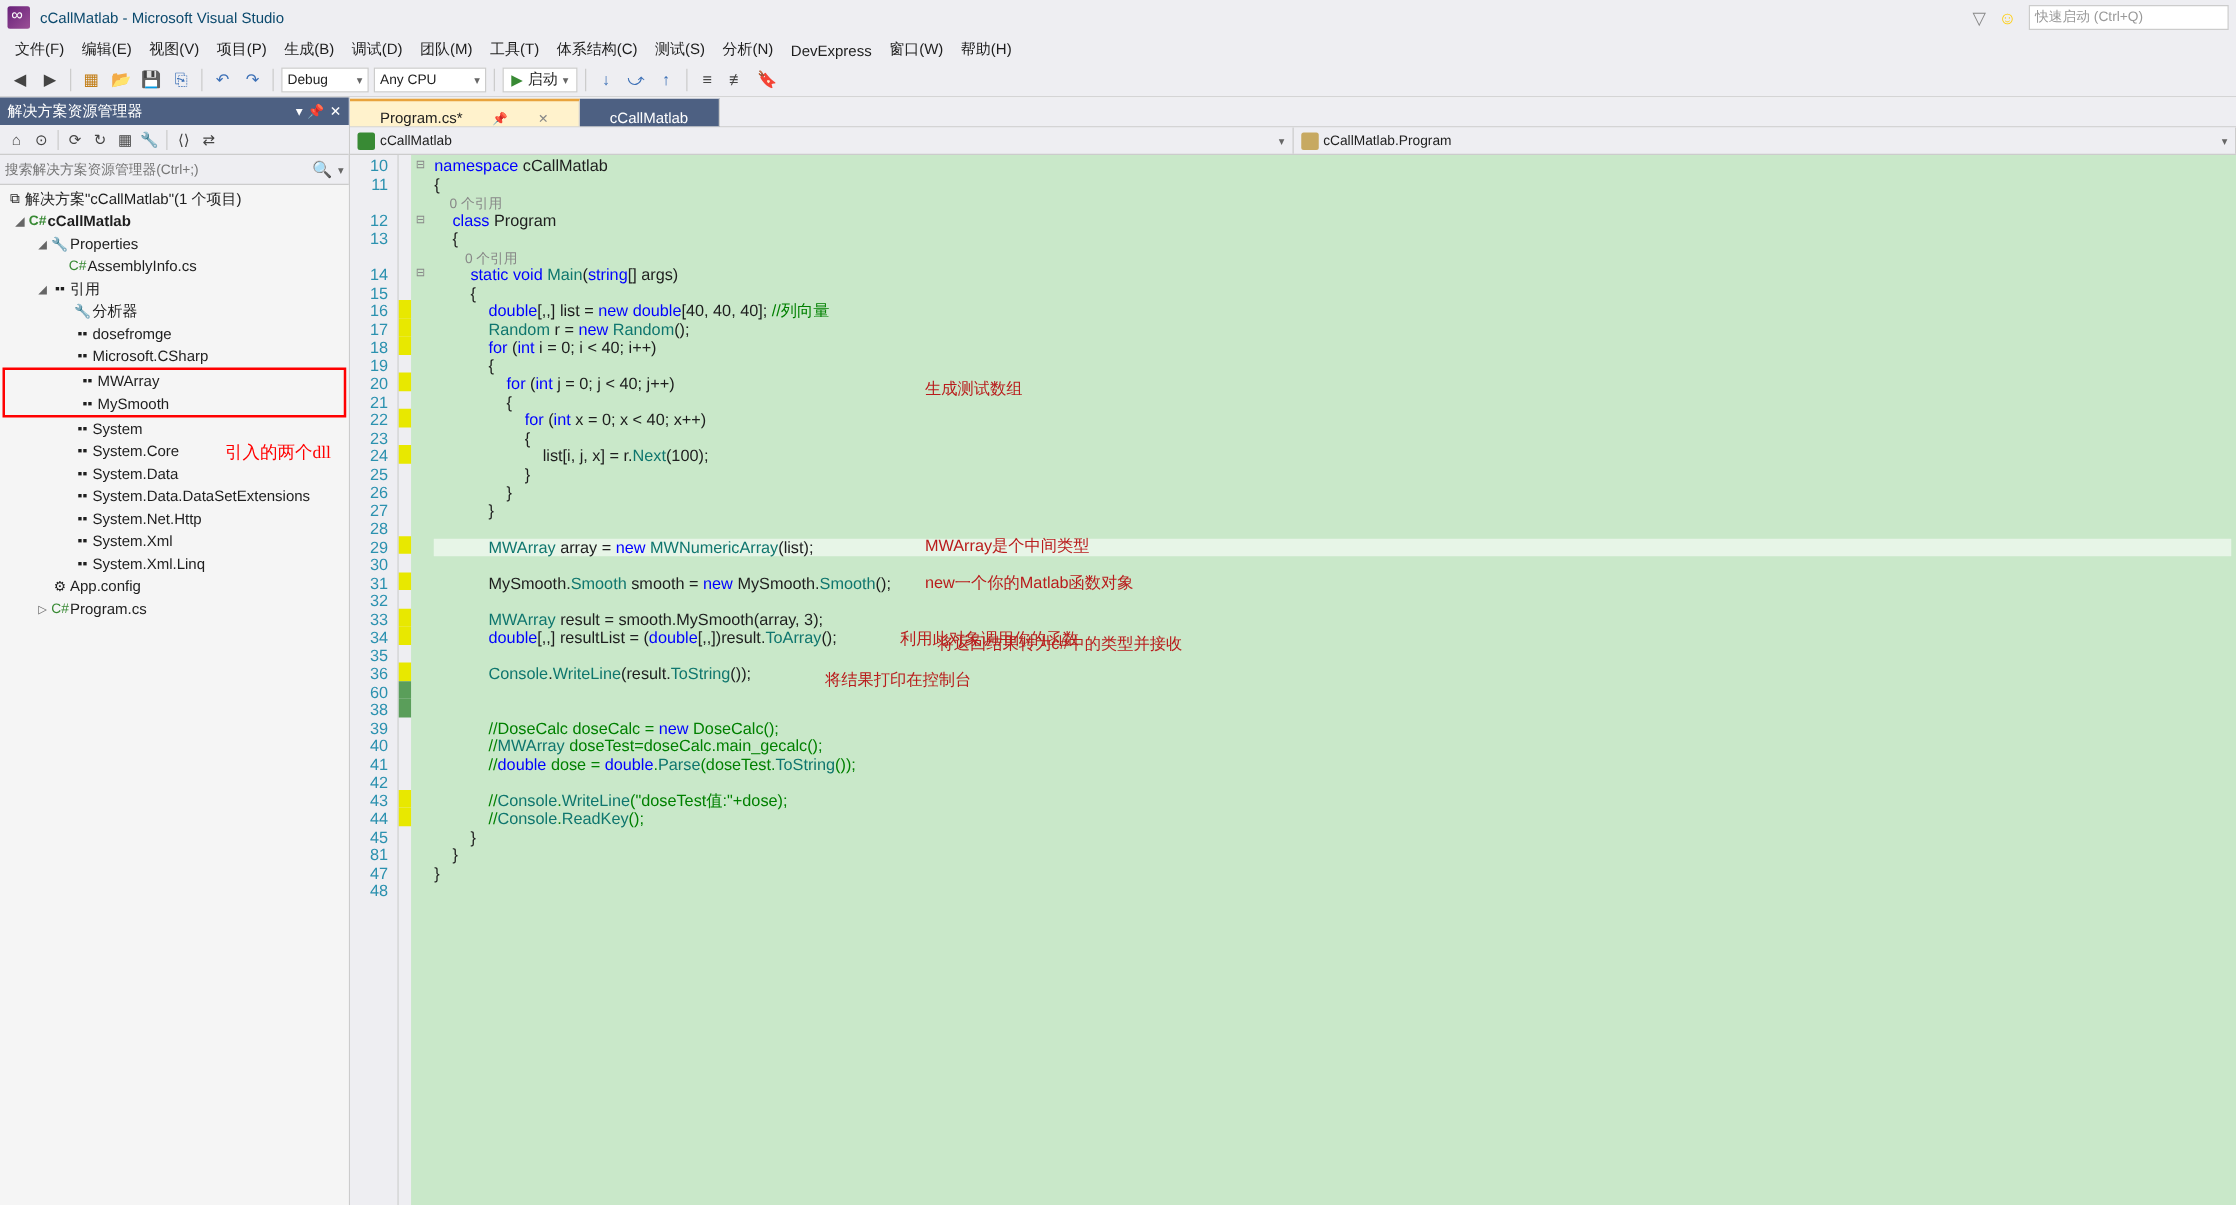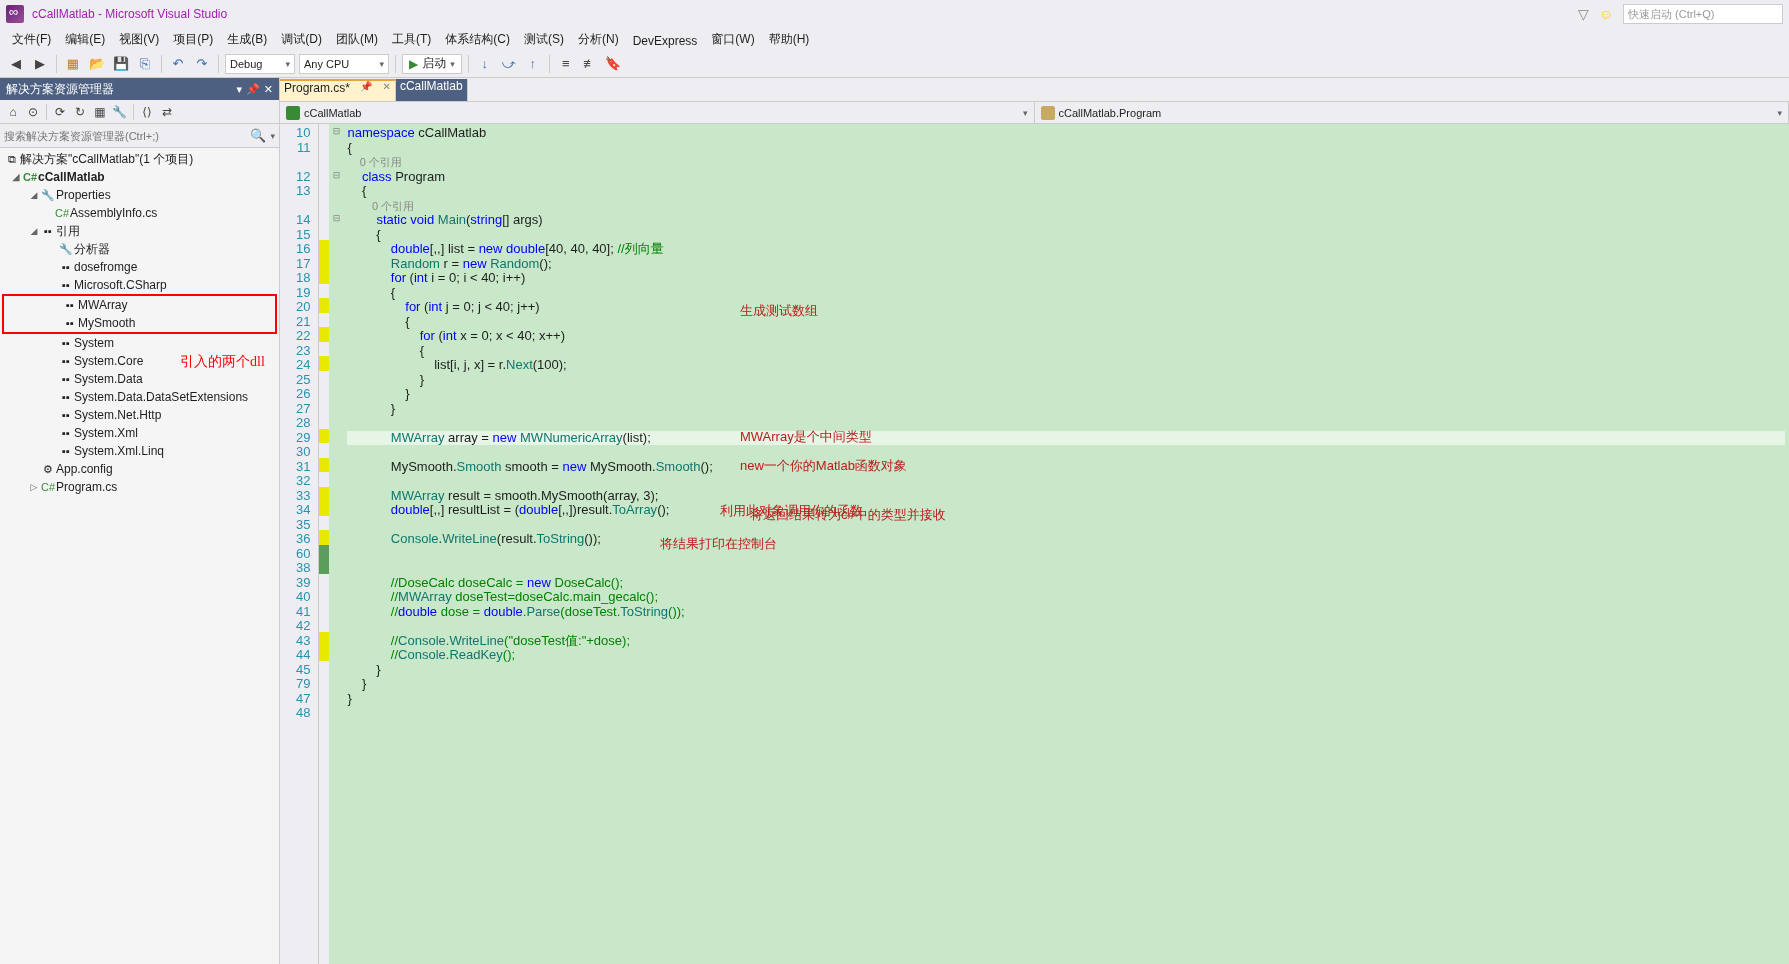--- a/index.html
+++ b/index.html
@@ -1,21 +1,21 @@
 <!DOCTYPE html>
 <html><head>
 <meta charset="utf-8">
 <style>
 * { margin: 0; padding: 0; box-sizing: border-box; font-family: "Microsoft YaHei", "Segoe UI", sans-serif; }
 body { background: #eeeef2; font-size: 12px; color: #1e1e1e; overflow: hidden; }
 
 .titlebar { height: 28px; background: #eeeef2; display: flex; align-items: center; padding: 0 6px; }
 .titlebar .vs-icon { width: 18px; height: 18px; margin-right: 8px; background: linear-gradient(135deg, #68217a, #9b4f96); border-radius: 2px; position: relative; }
 .titlebar .vs-icon::before { content: "∞"; color: #fff; font-size: 13px; position: absolute; left: 3px; top: -1px; }
-.titlebar .title { color: #a21caf; }
+.titlebar .title { color: #0c4a6e; }
 .titlebar-right { margin-left: auto; display: flex; align-items: center; gap: 10px; }
 .titlebar-right .flag { color: #888; font-size: 14px; }
 .titlebar-right .smiley { color: #ffcc00; font-size: 14px; }
 .quicklaunch { width: 160px; height: 20px; border: 1px solid #ccc; background: #fff; padding: 0 4px; font-size: 11px; color: #999; line-height: 18px; }
 
 .menubar { height: 22px; background: #eeeef2; display: flex; align-items: flex-end; padding: 0 6px; gap: 2px; }
 .menubar span { padding: 2px 6px; cursor: default; }
 
 .toolbar { height: 28px; background: #eeeef2; display: flex; align-items: center; padding: 0 6px; gap: 4px; border-bottom: 1px solid #ccc; }
 .tb-btn { width: 20px; height: 20px; display: flex; align-items: center; justify-content: center; font-size: 13px; color: #444; cursor: default; }
@@ -42,21 +42,21 @@
 .tree-item { display: flex; align-items: center; height: 18px; padding-right: 4px; cursor: default; white-space: nowrap; }
 .tree-item.bold { font-weight: bold; }
 .ti-arrow { width: 12px; text-align: center; font-size: 9px; color: #666; }
 .ti-icon { width: 16px; text-align: center; font-size: 11px; }
 .ti-label { font-size: 12px; }
 .redbox { border: 2px solid red; margin: 0 2px; }
 .annot1 { color: red; font-family: "SimSun", serif; font-size: 14px; position: absolute; left: 180px; top: 275px; }
 
 .editor-area { flex: 1; display: flex; flex-direction: column; background: #fff; position: relative; }
 .tabs { height: 24px; background: #eeeef2; display: flex; align-items: flex-end; border-bottom: 1px solid #ccc; }
-.tab { height: 22px; padding: 0 4px; display: flex; align-items: flex-start; gap: 10px; font-size: 12px; border-right: 1px solid #ccc; }
+.tab { height: 22px; padding: 0 24px; display: flex; align-items: flex-end; gap: 24px; font-size: 12px; border-right: 1px solid #ccc; }
 .tab.active { background: #fff2cc; border-top: 2px solid #e8a33d; }
 .tab .close { font-size: 10px; color: #888; }
 .tab .pin { font-size: 10px; color: #888; }
 
 .nav-bar { height: 22px; background: #eeeef2; display: flex; border-bottom: 1px solid #ccc; }
 .nav-combo { flex: 1; border-right: 1px solid #ccc; display: flex; align-items: center; padding: 0 6px; font-size: 11px; gap: 4px; }
 .nav-combo .nicon { width: 14px; height: 14px; background: #c7a961; border-radius: 2px; }
 .nav-combo::after { content: "▾"; margin-left: auto; font-size: 9px; color: #666; }
 
 .code-container { flex: 1; display: flex; overflow: auto; background: #c9e8c9; font-family: Consolas, "Courier New", monospace; font-size: 13px; line-height: 14.5px; position: relative; }
@@ -305,21 +305,21 @@
           <div class="ln">36</div>
           <div class="ln">60</div>
           <div class="ln">38</div>
           <div class="ln">39</div>
           <div class="ln">40</div>
           <div class="ln">41</div>
           <div class="ln">42</div>
           <div class="ln">43</div>
           <div class="ln">44</div>
           <div class="ln">45</div>
-          <div class="ln">79</div>
+          <div class="ln">81</div>
           <div class="ln">47</div>
           <div class="ln">48</div>
         </div>
       <div class="marker-strip" id="markers">
           <div class="mk"></div>
           <div class="mk"></div>
           <div class="mk"></div>
           <div class="mk"></div>
           <div class="mk"></div>
           <div class="mk"></div>

